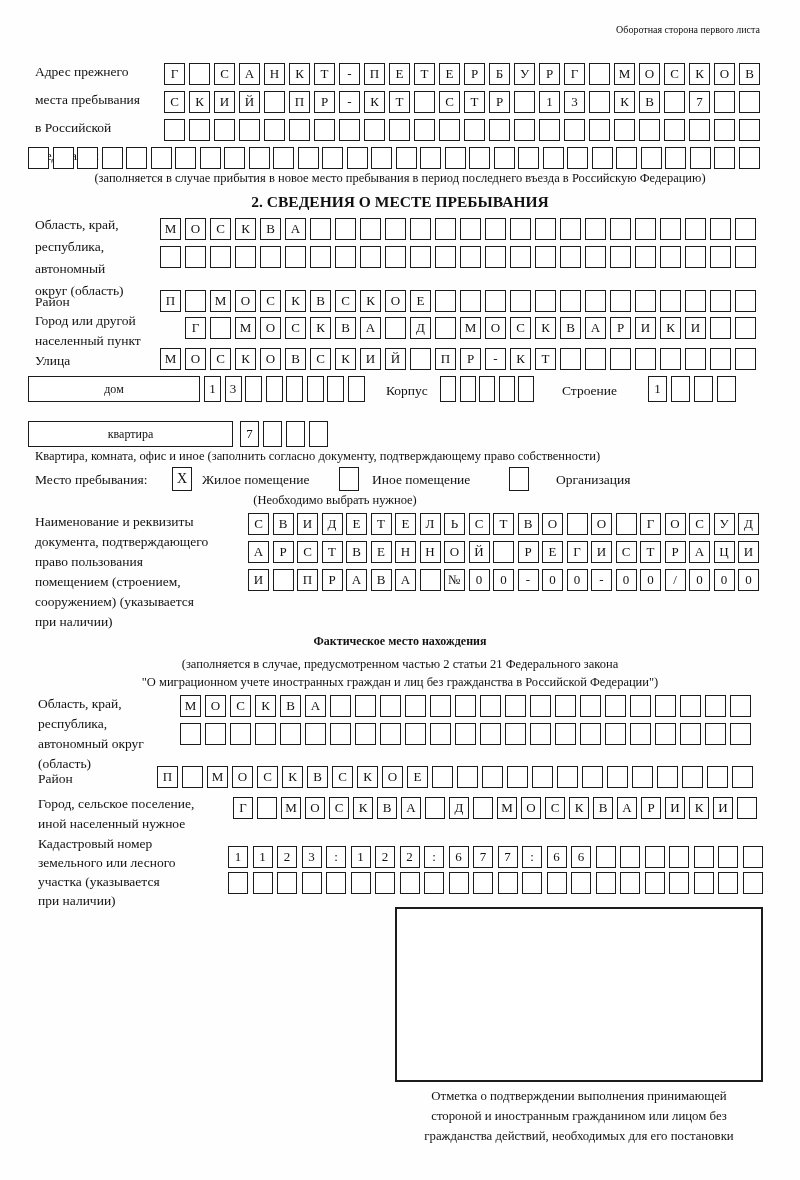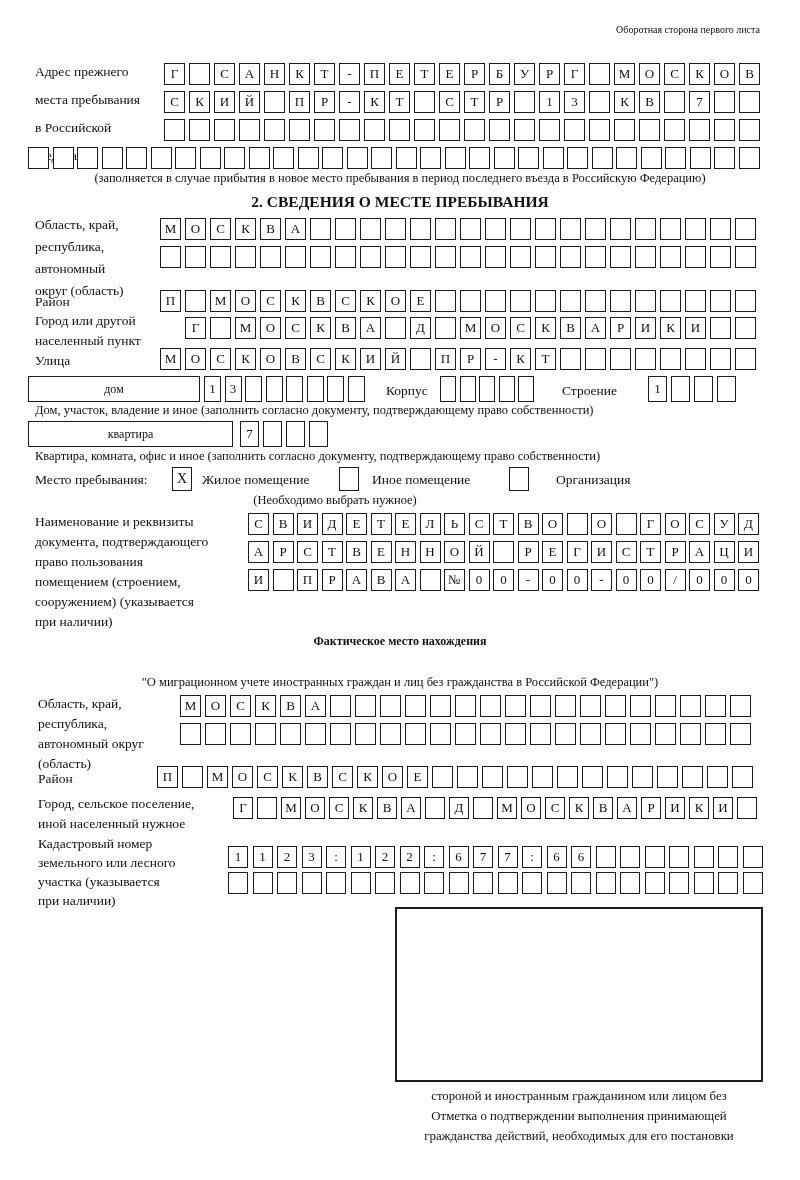--- a/index.html
+++ b/index.html
@@ -324,21 +324,20 @@
       <span class="cell"></span>
       <span class="cell"></span>
     </div>
   <div class="lbl" style="left:562px;top:381px;">Строение</div>
   <div class="cells stroenie-cells" style="left:648px;top:376px;">
       <span class="cell">1</span>
       <span class="cell"></span>
       <span class="cell"></span>
       <span class="cell"></span>
     </div>
-  <div class="note" style="left:35px;top:403px;">Дом, участок, владение и иное (заполнить согласно документу, подтверждающему право собственности)</div>
 
   <div class="inputbox" style="left:28px;top:421px;width:205px;height:26px;">квартира</div>
   <div class="cells apt-cells" style="left:240px;top:421px;">
       <span class="cell">7</span>
       <span class="cell"></span>
       <span class="cell"></span>
       <span class="cell"></span>
     </div>
   <div class="note" style="left:35px;top:449px;">Квартира, комната, офис и иное (заполнить согласно документу, подтверждающему право собственности)</div>
 
@@ -423,20 +422,21 @@
       <span class="cell">-</span>
       <span class="cell">0</span>
       <span class="cell">0</span>
       <span class="cell">/</span>
       <span class="cell">0</span>
       <span class="cell">0</span>
       <span class="cell">0</span>
     </div>
 
   <div class="title" style="top:634px;font-size:12px;">Фактическое место нахождения</div>
+  <div class="cnote" style="top:657px;">(заполняется в случае, предусмотренном частью 2 статьи 21 Федерального закона</div>
   <div class="cnote" style="top:675px;">"О миграционном учете иностранных граждан и лиц без гражданства в Российской Федерации")</div>
 
   <div class="lbl lh20" style="left:38px;top:694px;">
       <div>Область, край,</div>
       <div>республика,</div>
       <div>автономный округ</div>
       <div>(область)</div>
     </div>
   <div class="cells" style="left:180px;top:695px;">
       <span class="cell">М</span>
@@ -596,18 +596,18 @@
       <span class="cell"></span>
       <span class="cell"></span>
       <span class="cell"></span>
       <span class="cell"></span>
       <span class="cell"></span>
       <span class="cell"></span>
     </div>
 
   <div class="stamp" style="left:395px;top:907px;width:368px;height:175px;"></div>
   <div class="caption lh20" style="left:385px;top:1086px;width:388px;">
+      <div>Отметка о подтверждении выполнения принимающей</div>
       <div>стороной и иностранным гражданином или лицом без</div>
-      <div>Отметка о подтверждении выполнения принимающей</div>
       <div>гражданства действий, необходимых для его постановки</div>
     </div>
 
 </div>
 
 </body></html>

